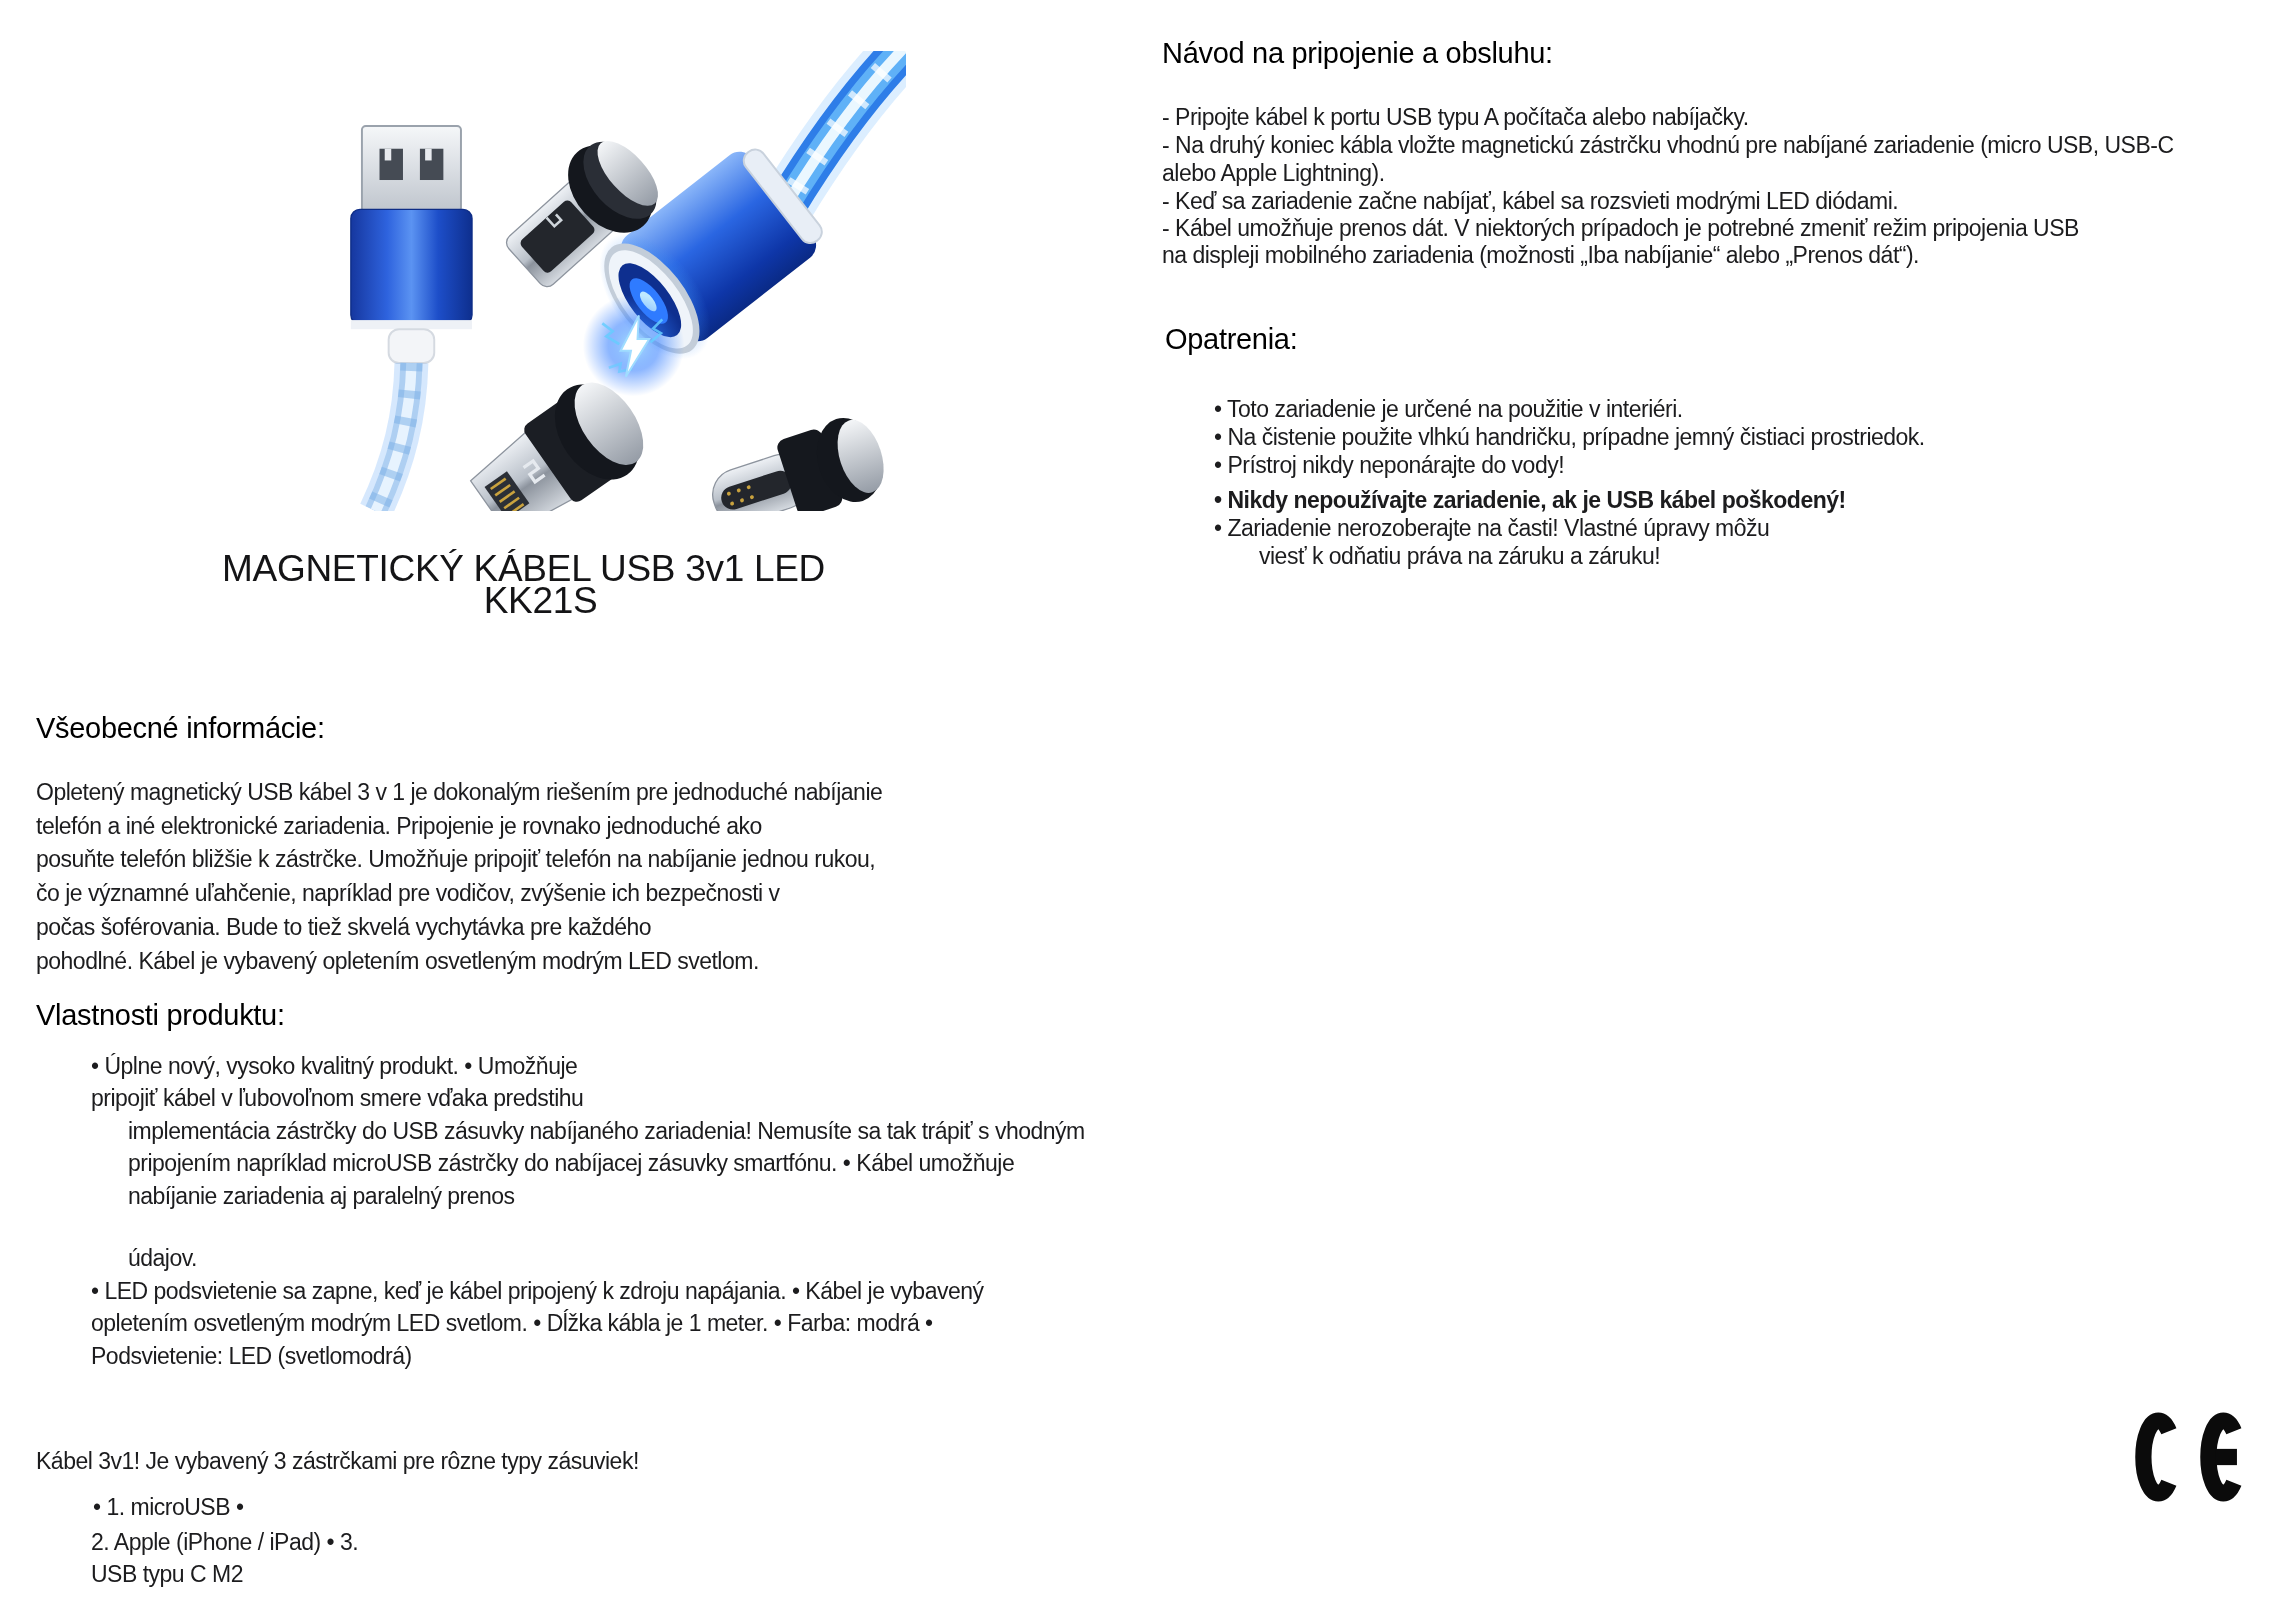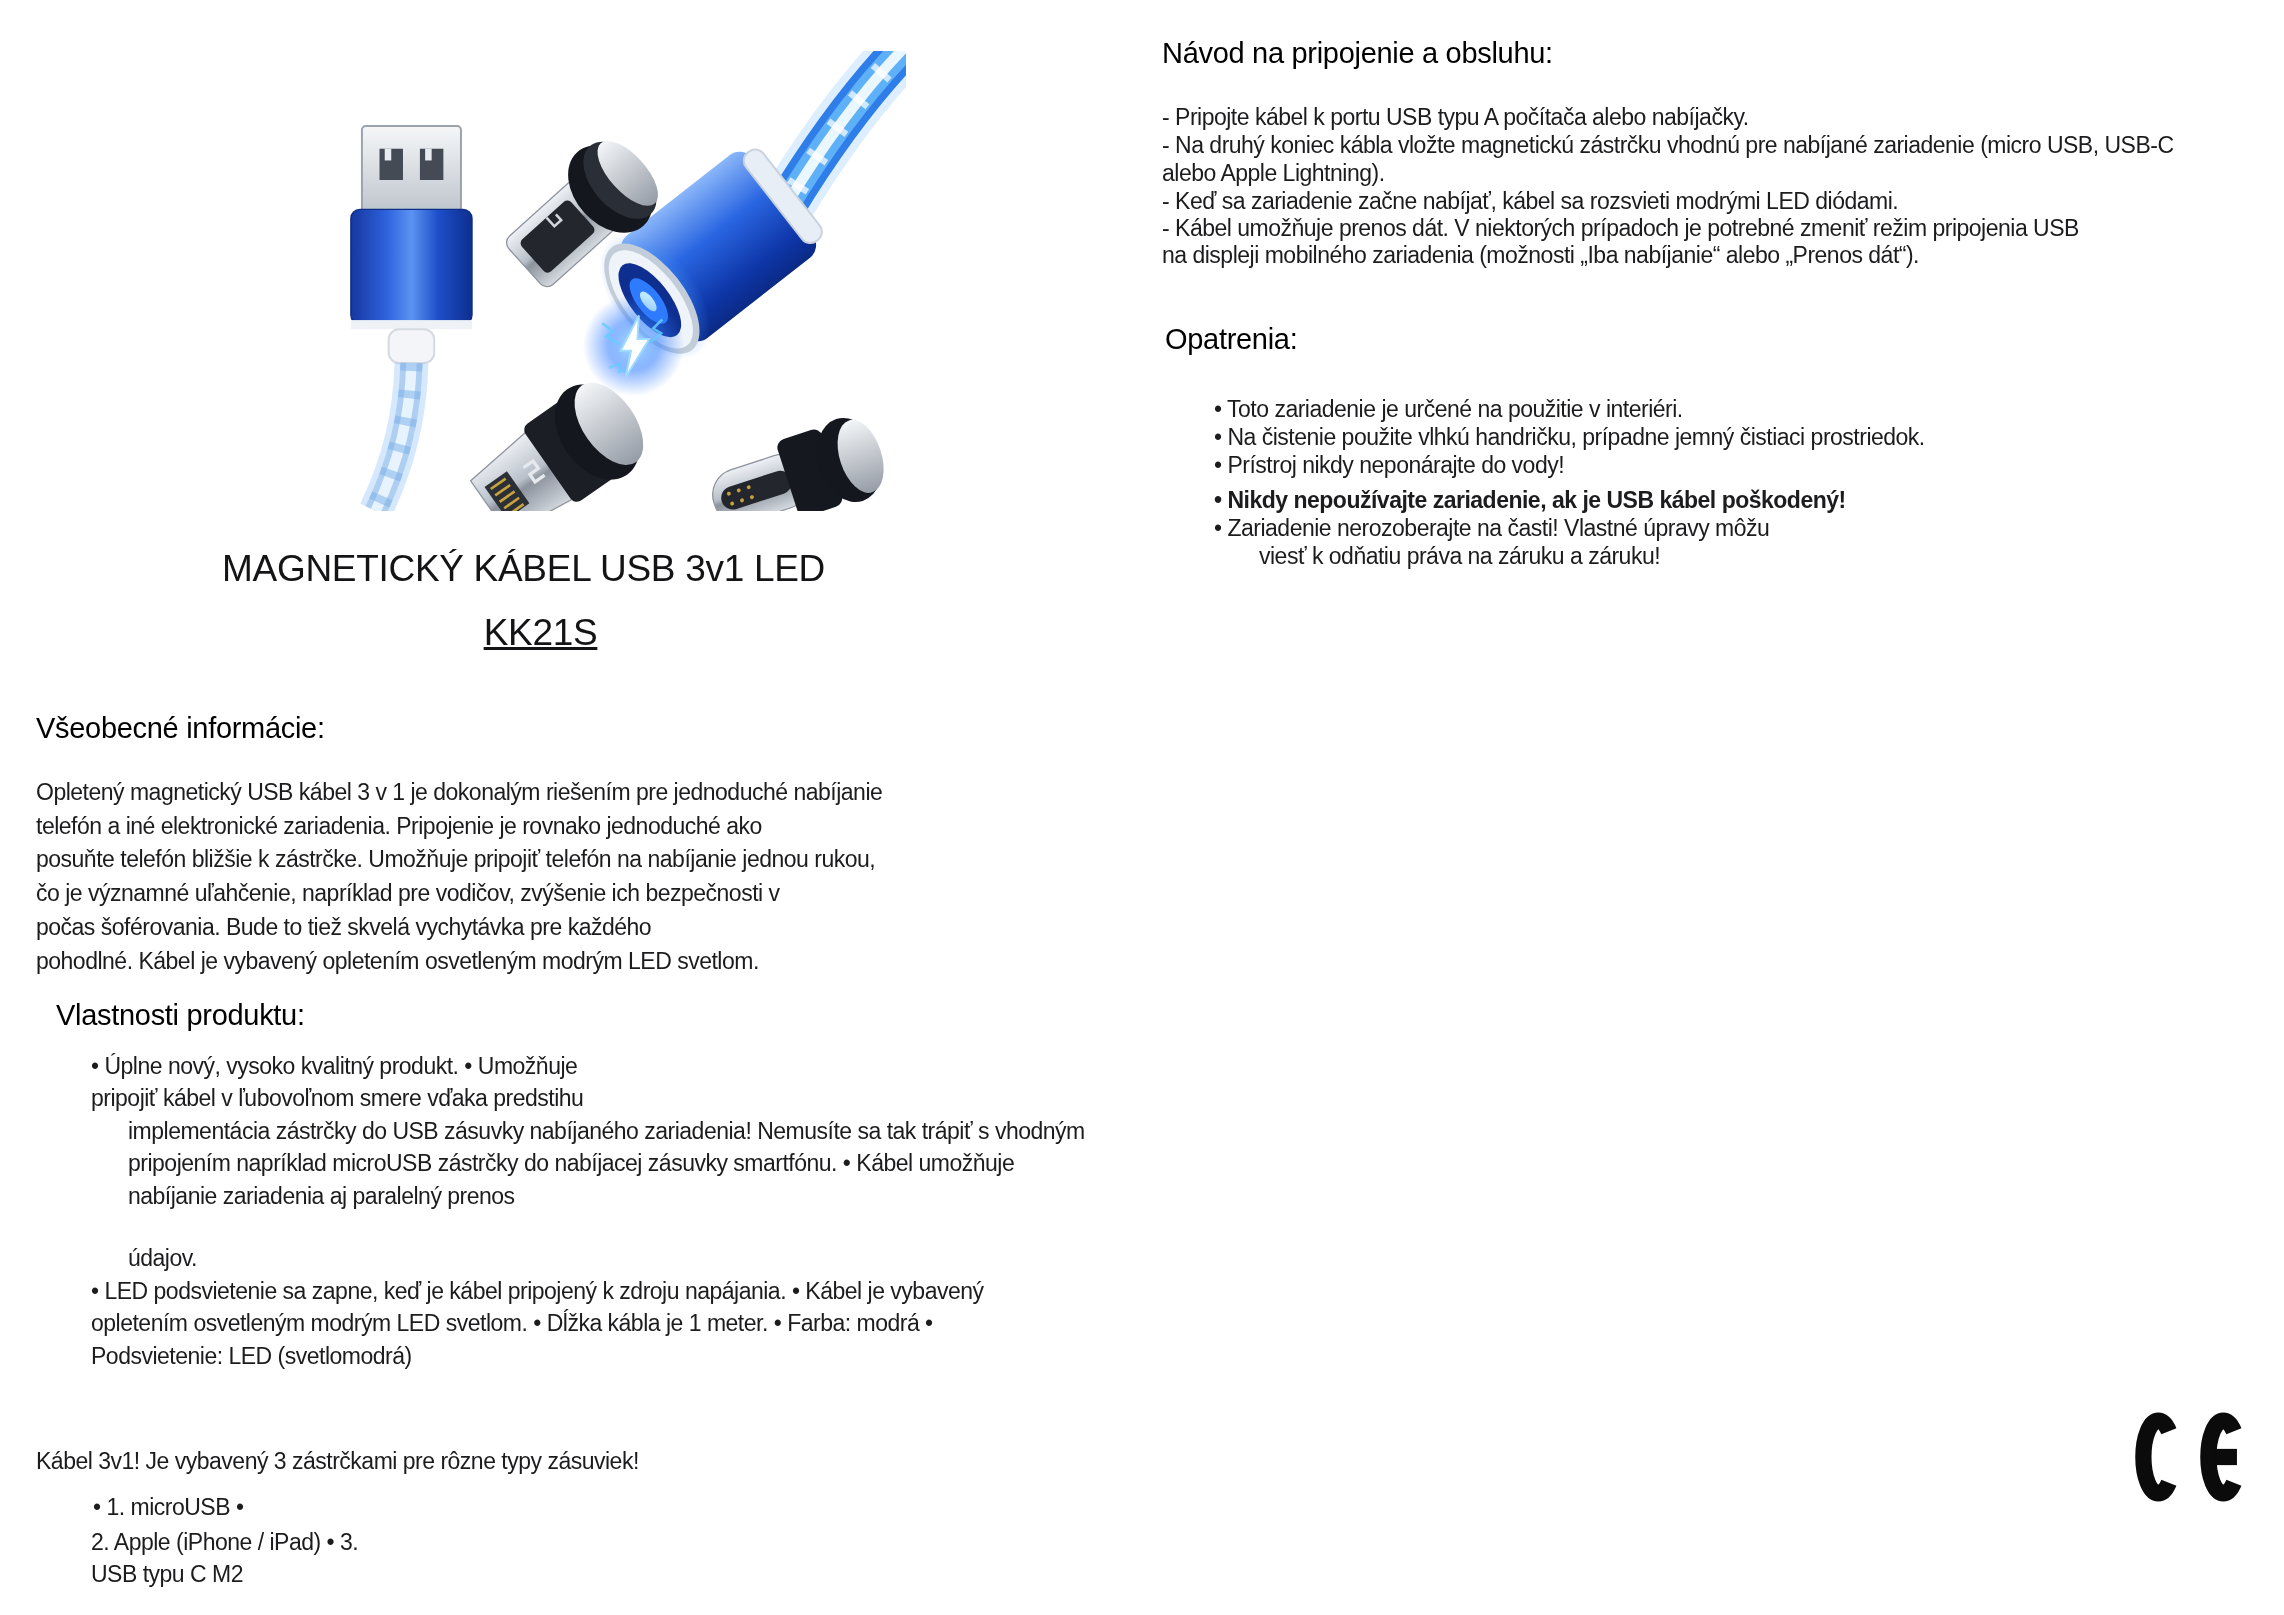--- a/index.html
+++ b/index.html
@@ -163,31 +163,31 @@
     <g transform="translate(512,452)">
       <circle cx="0" cy="0" r="78" fill="url(#g-spark)"></circle>
       <path d="M-48,-34 l16,12 l-10,8 l20,12" fill="none" stroke="#66ccff" stroke-width="4" opacity="0.85"></path>
       <path d="M44,-40 l-14,14 l12,7 l-16,14" fill="none" stroke="#66ccff" stroke-width="4" opacity="0.85"></path>
       <path d="M-38,34 l18,-6 l-2,12 l20,-4" fill="none" stroke="#66ccff" stroke-width="4" opacity="0.7"></path>
       <path d="M8,-46 L-20,8 L-4,8 L-12,48 L24,-10 L6,-10 Z" fill="#ffffff" stroke="#9fdcff" stroke-width="3"></path>
     </g>
   </svg>
 
   <div class="ttl" style="left:222px;top:548px;">MAGNETICKÝ KÁBEL USB 3v1 LED</div>
-  <div class="ttl" style="left:280px;top:612px;text-decoration:underline;">KK21S</div>
+  <div class="ttl" style="left:280px;top:580px;">KK21S</div>
 
   <div class="hd" style="left:36px;top:712px;">Všeobecné informácie:</div>
   <div class="ln" style="left:36px;top:779px;">Opletený magnetický USB kábel 3 v 1 je dokonalým riešením pre jednoduché nabíjanie</div>
   <div class="ln" style="left:36px;top:813px;">telefón a iné elektronické zariadenia. Pripojenie je rovnako jednoduché ako</div>
   <div class="ln" style="left:36px;top:846px;">posuňte telefón bližšie k zástrčke. Umožňuje pripojiť telefón na nabíjanie jednou rukou,</div>
   <div class="ln" style="left:36px;top:880px;">čo je významné uľahčenie, napríklad pre vodičov, zvýšenie ich bezpečnosti v</div>
   <div class="ln" style="left:36px;top:914px;">počas šoférovania. Bude to tiež skvelá vychytávka pre každého</div>
   <div class="ln" style="left:36px;top:948px;">pohodlné. Kábel je vybavený opletením osvetleným modrým LED svetlom.</div>
 
-  <div class="hd" style="left:36px;top:999px;margin-left:20px;">Vlastnosti produktu:</div>
+  <div class="hd" style="left:36px;top:999px;">Vlastnosti produktu:</div>
   <div class="ln" style="left:91px;top:1053px;">•   Úplne nový, vysoko kvalitný produkt. •   Umožňuje</div>
   <div class="ln" style="left:91px;top:1085px;">pripojiť kábel v ľubovoľnom smere vďaka predstihu</div>
   <div class="ln" style="left:128px;top:1118px;">implementácia zástrčky do USB zásuvky nabíjaného zariadenia! Nemusíte sa tak trápiť s vhodným</div>
   <div class="ln" style="left:128px;top:1150px;">pripojením napríklad microUSB zástrčky do nabíjacej zásuvky smartfónu. •   Kábel umožňuje</div>
   <div class="ln" style="left:128px;top:1183px;">nabíjanie zariadenia aj paralelný prenos</div>
   <div class="ln" style="left:128px;top:1245px;">údajov.</div>
   <div class="ln" style="left:91px;top:1278px;">•   LED podsvietenie sa zapne, keď je kábel pripojený k zdroju napájania. •   Kábel je vybavený</div>
   <div class="ln" style="left:91px;top:1310px;">opletením osvetleným modrým LED svetlom. •   Dĺžka kábla je 1 meter. •   Farba: modrá •</div>
   <div class="ln" style="left:91px;top:1343px;">Podsvietenie: LED (svetlomodrá)</div>
 

